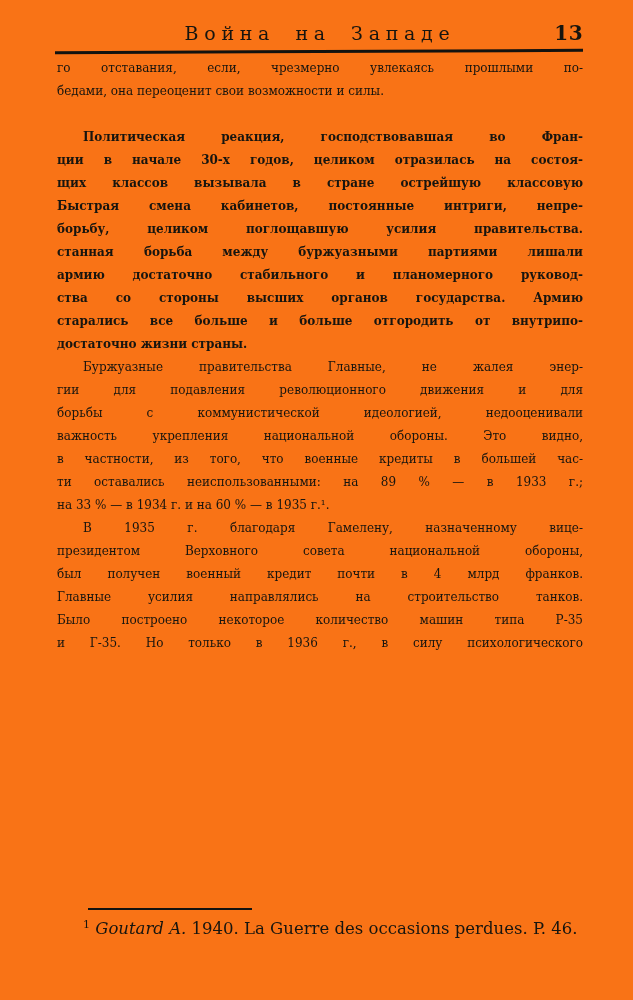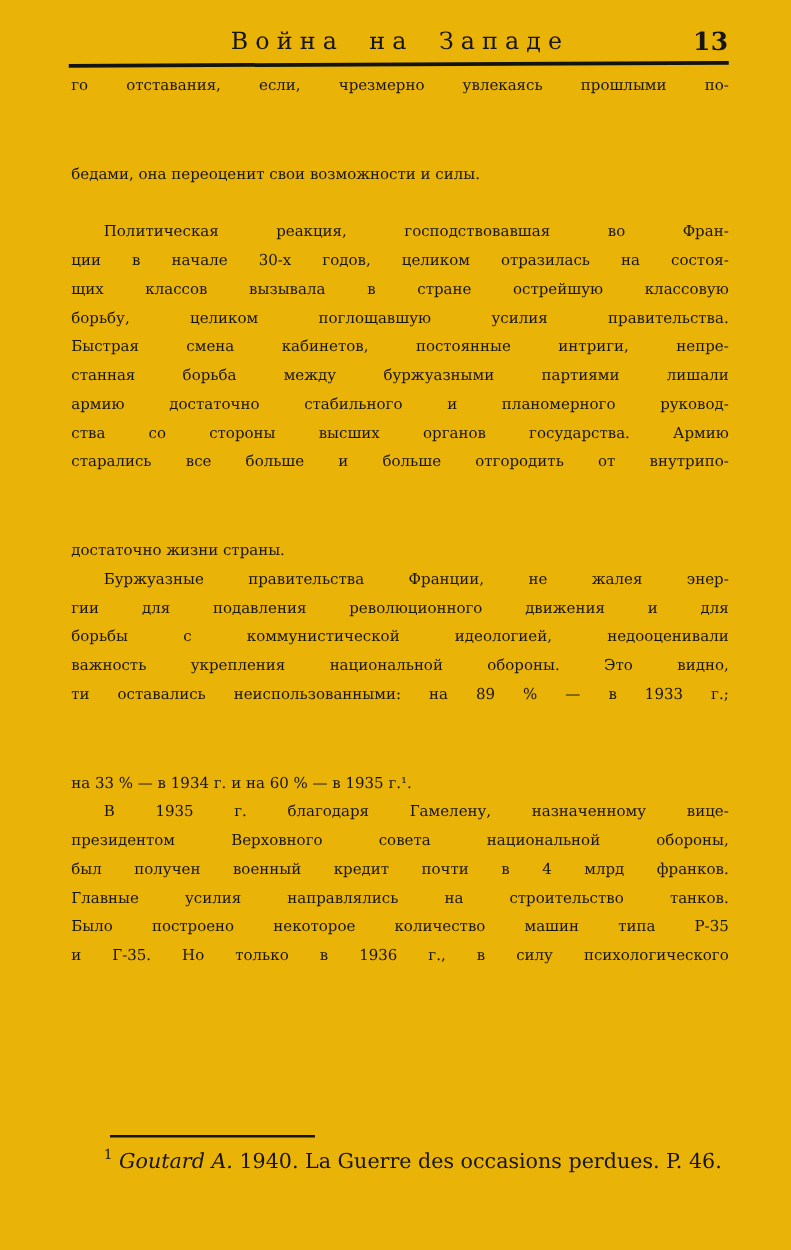--- a/index.html
+++ b/index.html
@@ -7,21 +7,21 @@
   body {
     font-family: "DejaVu Serif", "Liberation Serif", serif;
     background: #fdfdfb;
     color: #17150f;
     overflow: hidden;
   }
   .page {
     position: relative;
     width: 633px;
     height: 1000px;
-    background: #eab308;
+    background: #f97316;
   }
   
   .pagehead {
     position: absolute;
     top: 22px;
     left: 57px;
     width: 526px;
     height: 22px;
   }
   .running-title {
@@ -52,28 +52,28 @@
   
   .body-text {
     position: absolute;
     top: 57px;
     left: 57px;
     width: 526px;
     font-size: 12px;
     line-height: 23px;
   }
   .para { margin: 0; }
-  .para.space-before { margin-top: 23px; }
+  .para.space-before { margin-top: 23px; font-weight: bold; }
   .line {
     text-align: justify;
     text-align-last: justify;
     text-justify: inter-word;
     white-space: normal;
   }
-  .line.last { text-align-last: left; margin-top: 48px; }
+  .line.last { text-align-last: left; }
   .line.indent { text-indent: 26px; }
   
   .footnote-rule {
     position: absolute;
     top: 908px;
     left: 88px;
     width: 164px;
     height: 2px;
     background: #131310;
   }
@@ -107,33 +107,34 @@
 
   <main class="body-text">
       <div class="para">
         <div class="line">го отставания, если, чрезмерно увлекаясь прошлыми по-</div>
         <div class="line last">бедами, она переоценит свои возможности и силы.</div>
       </div>
       <div class="para space-before">
         <div class="line indent">Политическая реакция, господствовавшая во Фран-</div>
         <div class="line">ции в начале 30-х годов, целиком отразилась на состоя-</div>
         <div class="line">щих классов вызывала в стране острейшую классовую</div>
+        <div class="line">Быстрая смена кабинетов, постоянные интриги, непре-</div>
         <div class="line">борьбу, целиком поглощавшую усилия правительства.</div>
-        <div class="line">Быстрая смена кабинетов, постоянные интриги, непре-</div>
         <div class="line">станная борьба между буржуазными партиями лишали</div>
         <div class="line">армию достаточно стабильного и планомерного руковод-</div>
         <div class="line">ства со стороны высших органов государства. Армию</div>
         <div class="line">старались все больше и больше отгородить от внутрипо-</div>
         <div class="line last">достаточно жизни страны.</div>
       </div>
       <div class="para">
-        <div class="line indent">Буржуазные правительства Франции, не жалея энер-</div>
+        <div class="line indent">Буржуазные правительства Главные, не жалея энер-</div>
         <div class="line">гии для подавления революционного движения и для</div>
         <div class="line">борьбы с коммунистической идеологией, недооценивали</div>
         <div class="line">важность укрепления национальной обороны. Это видно,</div>
+        <div class="line">в частности, из того, что военные кредиты в большей час-</div>
         <div class="line">ти оставались неиспользованными: на 89 % — в 1933 г.;</div>
         <div class="line last">на 33 % — в 1934 г. и на 60 % — в 1935 г.¹.</div>
       </div>
       <div class="para">
         <div class="line indent">В 1935 г. благодаря Гамелену, назначенному вице-</div>
         <div class="line">президентом Верховного совета национальной обороны,</div>
         <div class="line">был получен военный кредит почти в 4 млрд франков.</div>
         <div class="line">Главные усилия направлялись на строительство танков.</div>
         <div class="line">Было построено некоторое количество машин типа Р-35</div>
         <div class="line">и Г-35. Но только в 1936 г., в силу психологического</div>

